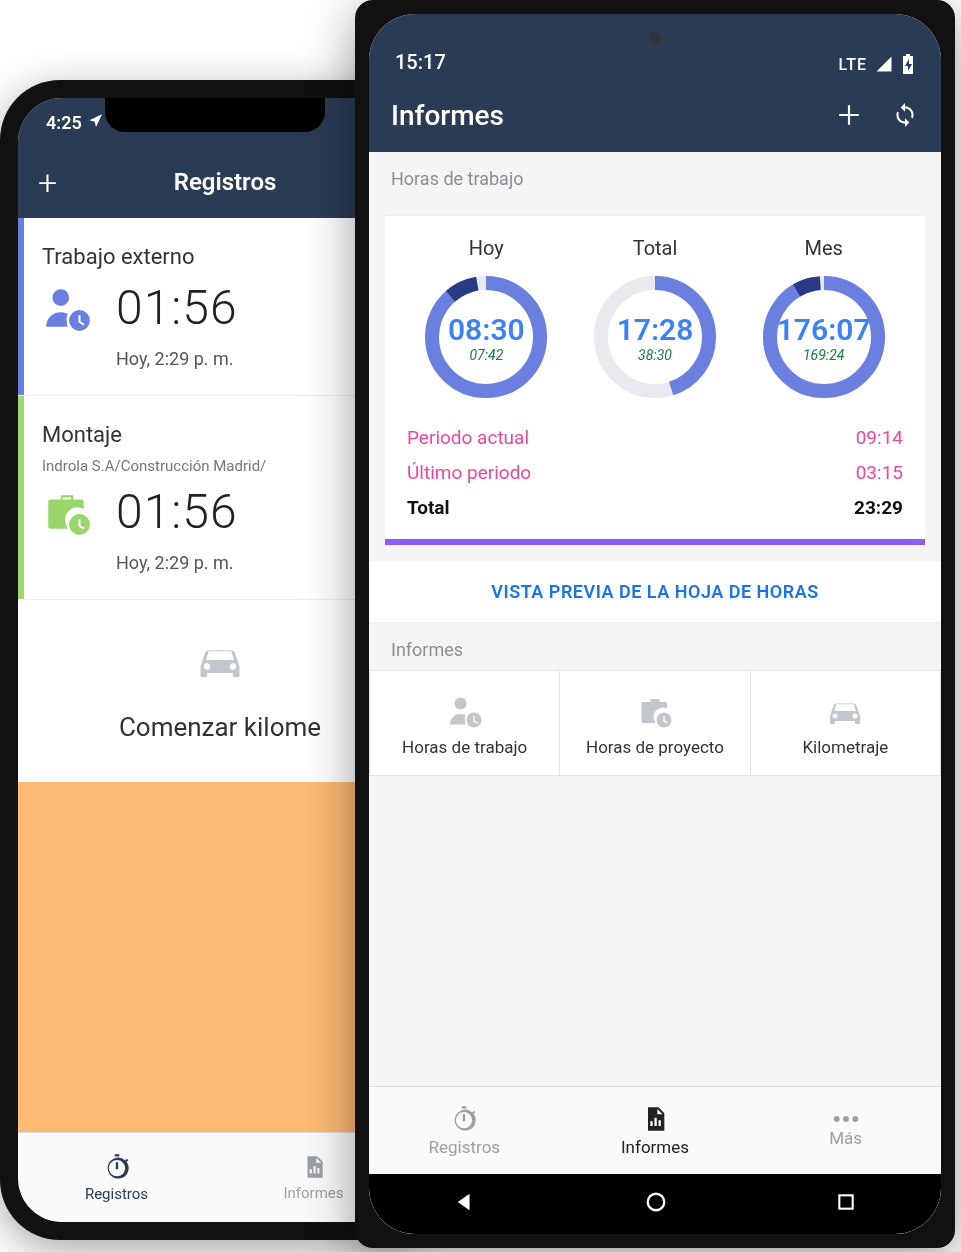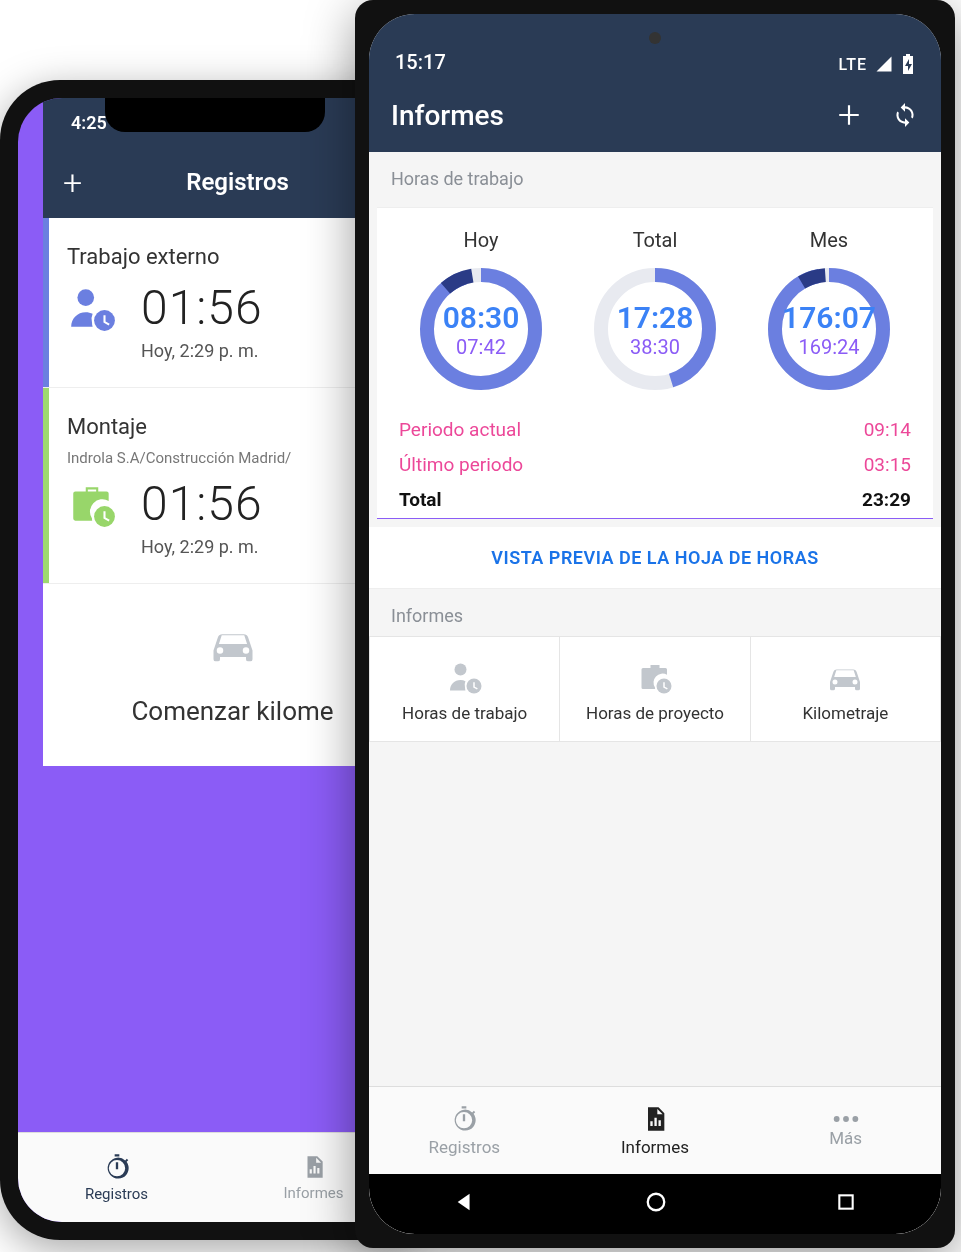--- a/index.html
+++ b/index.html
@@ -21,24 +21,23 @@
     height: 1160px;
     background: #111;
     border-radius: 60px;
     padding: 18px;
     box-shadow: 0 10px 40px rgba(0,0,0,.35);
   }
   .iphone-inner {
     position: relative;
     width: 100%;
     height: 100%;
-    background: #8b5cf6;
+    background: #fdba74;
     border-radius: 44px;
     overflow: hidden;
-    padding-left: 25px;
   }
   .notch {
     position: absolute;
     top: 0; left: 50%; transform: translateX(-50%);
     width: 220px; height: 34px;
     background: #000;
     border-bottom-left-radius: 20px;
     border-bottom-right-radius: 20px;
     z-index: 5;
   }
@@ -71,21 +70,21 @@
     position: relative;
   }
   .ip-item .bar { position:absolute; left:0; top:0; bottom:0; width:6px;}
   .ip-item.blue .bar{ background:#6b7fe0;}
   .ip-item.green .bar{ background:#9ed86f;}
   .ip-item .label { font-size:22px; color:#333; margin-bottom:10px;}
   .ip-item .sub { font-size:15px; color:#777; margin-bottom:8px;}
   .ip-item .row { display:flex; align-items:center; gap:24px;}
   .ip-item .icon { width:50px; height:50px; display:flex; align-items:center; justify-content:center;}
   .ip-item .time { font-size:48px; font-weight:300; color:#222; letter-spacing:1px;}
-  .ip-item .meta { font-size:18px; color:#555; margin-top:4px; margin-left:74px;}
+  .ip-item .meta { font-size:18px; color:#555; margin-top:12px; margin-left:74px;}
   .ip-km {
     padding: 40px 20px 40px 30px;
     display:flex; align-items:center; gap:26px;
     font-size:26px; color:#333; font-weight:400;flex-direction:column;
   }
 
   .ip-tabs {
     position:absolute; bottom:0; left:0; right:0;
     height:90px; border-top:1px solid #ddd;
     background:#fafafa;
@@ -127,33 +126,33 @@
     background:#2a3b55; color:#fff; height:74px;
     display:flex; align-items:center; padding:0 22px;
   }
   .an-header .title{ font-size:28px; font-weight:500; flex:1;}
   .an-header .icons{ display:flex; gap:28px; font-size:30px;}
   .an-header .icons .icn{ width:28px; height:28px; display:flex; align-items:center; justify-content:center;}
 
   .section-label { padding:16px 22px 10px; font-size:18px; color:#8a8f96; background:#f5f5f5;}
 
   .card {
-    background:#fff; margin:8px; padding:20px 22px 1px;
-    border-top:1px solid #eee; border-bottom:1px solid #8b5cf6;
+    background:#fff; margin:16px; padding:20px 22px 14px;
+    border-top:1px solid #eee; border-bottom:6px solid #8b5cf6;
   }
   .gauges { display:flex; justify-content:space-between; gap:10px; margin-bottom:18px;}
   .gauge { flex:1; display:flex; flex-direction:column; align-items:center;}
   .gauge .gtitle{ font-size:20px; color:#333; margin-bottom:12px;}
   .ring { position:relative; width:130px; height:130px;}
   .ring svg{ transform:rotate(-90deg);}
   .ring .center{
     position:absolute; inset:0; display:flex; flex-direction:column; align-items:center; justify-content:center;
   }
   .ring .big{ font-size:30px; font-weight:600; color:#3b82f6;}
-  .ring .small{ font-size:20px; color:#8b5cf6;}
+  .ring .small{ font-size:14px; color:#15803d;font-style:italic;}
 
   .stats { margin-top:6px;}
   .stats .srow{ display:flex; justify-content:space-between; font-size:19px; color:#ec4899; padding:6px 0;}
   .stats .srow.total{ color:#111; font-weight:700;}
 
   .link-btn {
     background:#fff; text-align:center; padding:20px;
     color:#1a73e8; font-size:18px; font-weight:600; letter-spacing:.5px;
     border-bottom:1px solid #eee;
   }

